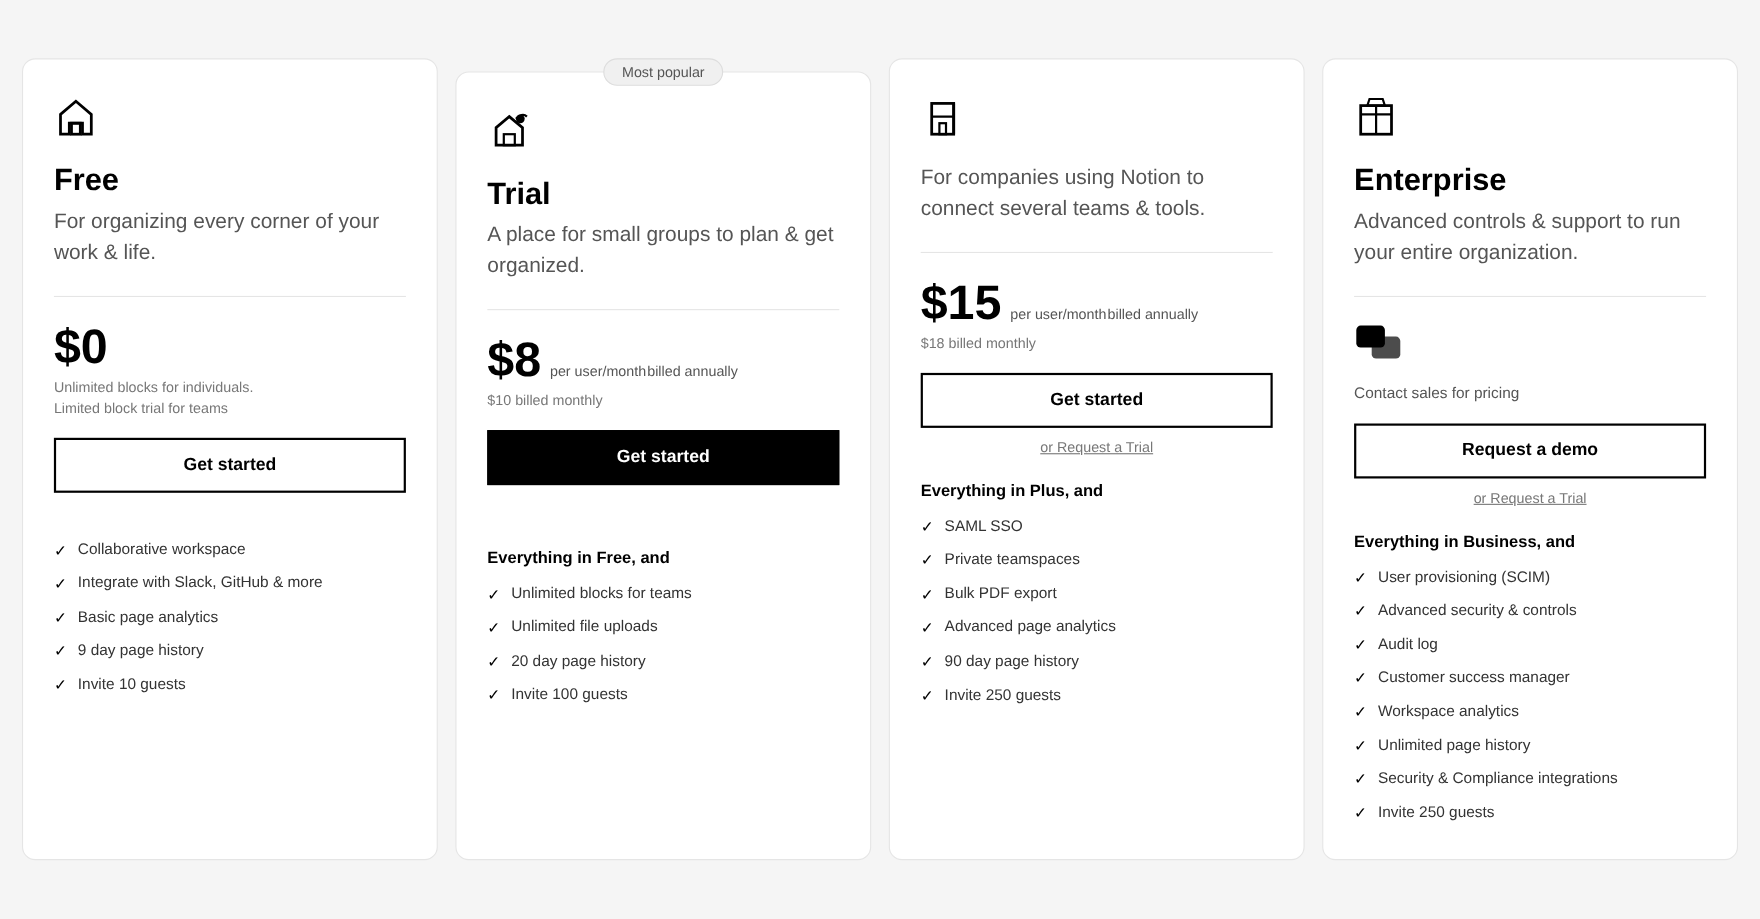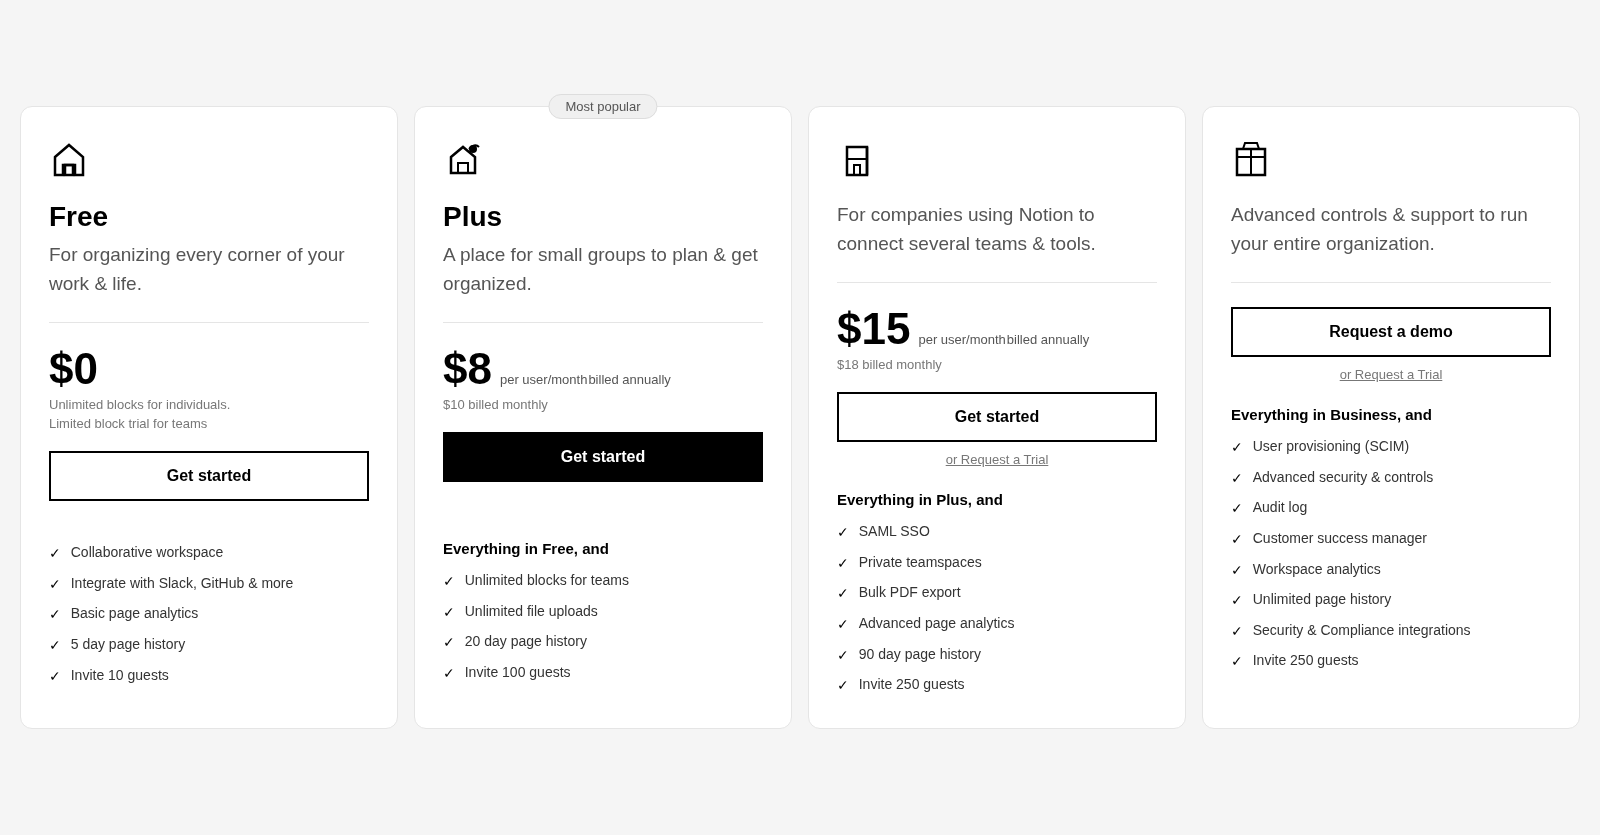--- a/index.html
+++ b/index.html
@@ -21,20 +21,21 @@
     }
     .plan-card {
       background: #ffffff;
       border-radius: 12px;
       padding: 32px 28px;
       position: relative;
       border: 1px solid #e5e5e5;
     }
     .plan-card.popular {
       border: 1px solid #e5e5e5;
+      margin-top: 12px;
     }
     .popular-badge {
       position: absolute;
       top: -13px;
       left: 50%;
       transform: translateX(-50%);
       background: #f0f0f0;
       color: #555;
       font-size: 13px;
       padding: 4px 16px;
@@ -181,35 +182,35 @@
         <li class="feature-item">
       <span class="check-icon">✓</span>
       <span>Integrate with Slack, GitHub &amp; more</span>
     </li>
         <li class="feature-item">
       <span class="check-icon">✓</span>
       <span>Basic page analytics</span>
     </li>
         <li class="feature-item">
       <span class="check-icon">✓</span>
-      <span>5 day page history</span>
+      <span>9 day page history</span>
     </li>
         <li class="feature-item">
       <span class="check-icon">✓</span>
       <span>Invite 10 guests</span>
     </li>
       </ul></div>
     <div class="plan-card popular"><div class="popular-badge">Most popular</div><span class="plan-icon">
       <svg width="40" height="40" viewBox="0 0 40 40" fill="none" xmlns="http://www.w3.org/2000/svg">
         <path d="M8 18L20 8L32 18V34H8V18Z" stroke="#000" stroke-width="2.5" fill="none"></path>
         <path d="M26 10 Q32 4 36 8" stroke="#000" stroke-width="2" fill="none"></path>
         <rect x="15" y="24" width="10" height="10" stroke="#000" stroke-width="2" fill="none"></rect>
         <circle cx="30" cy="10" r="4" fill="#000"></circle>
       </svg>
-    </span><div class="plan-name">Plus</div><div class="plan-description">A place for small groups to plan &amp; get organized.</div><div class="divider"></div><div class="price-section">
+    </span><div class="plan-name">Trial</div><div class="plan-description">A place for small groups to plan &amp; get organized.</div><div class="divider"></div><div class="price-section">
         <div class="price-main">
           <span class="price-amount">$8</span>
           <div class="price-meta">
         <span class="price-per">per user/month</span>
         <span class="price-billed">billed annually</span>
       </div>
         </div>
         <div class="price-monthly">$10 billed monthly</div>
       </div><button class="btn-primary btn-filled">Get started</button><div style="height:24px"></div><div class="features-header">Everything in Free, and</div><ul class="feature-list">
         <li class="feature-item">
@@ -271,21 +272,29 @@
       <span>Invite 250 guests</span>
     </li>
       </ul></div>
     <div class="plan-card"><span class="plan-icon">
       <svg width="40" height="40" viewBox="0 0 40 40" fill="none" xmlns="http://www.w3.org/2000/svg">
         <rect x="6" y="10" width="28" height="26" stroke="#000" stroke-width="2.5" fill="none"></rect>
         <line x1="6" y1="18" x2="34" y2="18" stroke="#000" stroke-width="2"></line>
         <line x1="20" y1="10" x2="20" y2="36" stroke="#000" stroke-width="2"></line>
         <path d="M14 4 L26 4 L28 10 L12 10 Z" stroke="#000" stroke-width="2" fill="none"></path>
       </svg>
-    </span><div class="plan-description">Advanced controls &amp; support to run your entire organization.</div><div class="divider"></div><button class="btn-primary btn-outline">Request a demo</button><a class="request-trial-link">or Request a Trial</a><div class="features-header">Everything in Business, and</div><ul class="feature-list">
+    </span><div class="plan-name">Enterprise</div><div class="plan-description">Advanced controls &amp; support to run your entire organization.</div><div class="divider"></div><div class="price-section">
+      <div style="font-size:36px; margin-bottom:10px;">
+        <svg width="44" height="36" viewBox="0 0 44 36" fill="none" xmlns="http://www.w3.org/2000/svg">
+          <rect x="2" y="2" width="26" height="20" rx="4" fill="#000"></rect>
+          <rect x="16" y="12" width="26" height="20" rx="4" fill="#000" opacity="0.7"></rect>
+        </svg>
+      </div>
+      <div class="enterprise-contact">Contact sales for pricing</div>
+    </div><button class="btn-primary btn-outline">Request a demo</button><a class="request-trial-link">or Request a Trial</a><div class="features-header">Everything in Business, and</div><ul class="feature-list">
         <li class="feature-item">
       <span class="check-icon">✓</span>
       <span>User provisioning (SCIM)</span>
     </li>
         <li class="feature-item">
       <span class="check-icon">✓</span>
       <span>Advanced security &amp; controls</span>
     </li>
         <li class="feature-item">
       <span class="check-icon">✓</span>

